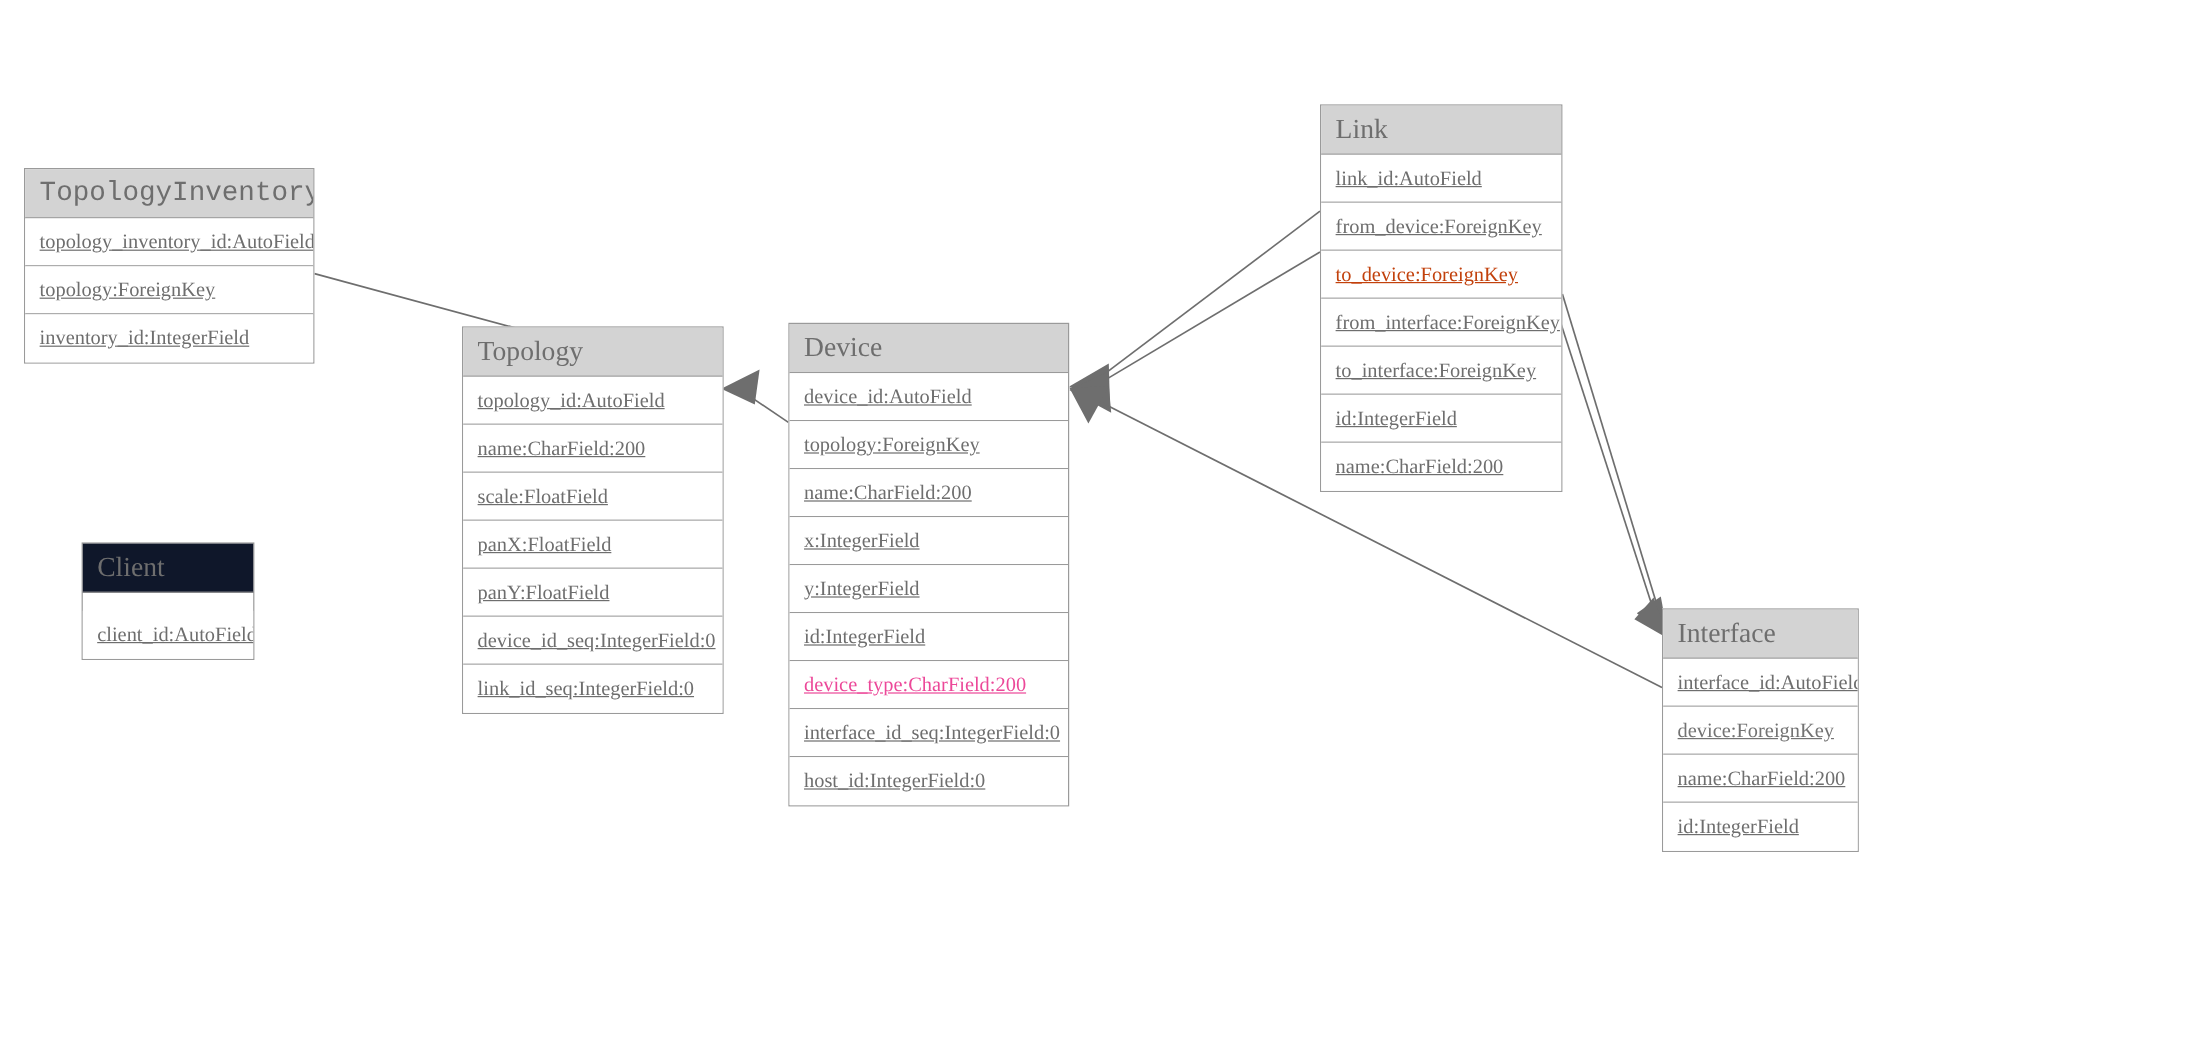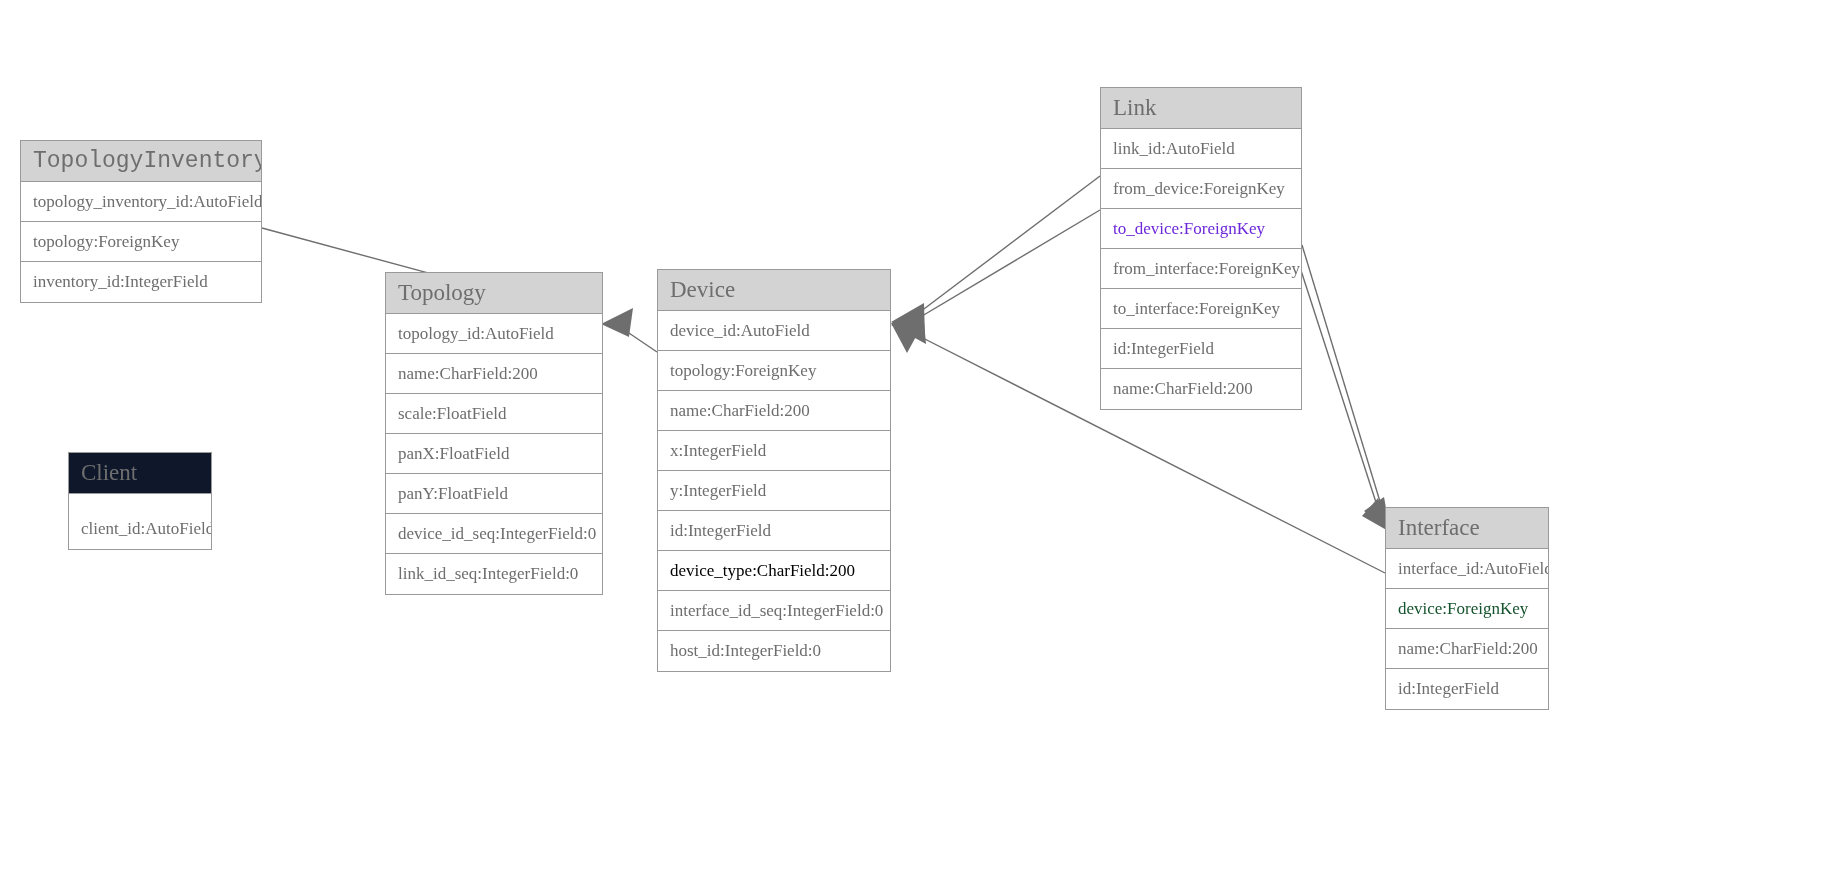--- a/index.html
+++ b/index.html
@@ -49,20 +49,21 @@
     box-sizing: border-box;
     border-bottom: 1px solid #9a9a9a;
     color: #6e6e6e;
     font-size: 17px;
     line-height: 40px;
     height: 40px;
     padding: 0 10px 0 12px;
     white-space: nowrap;
     overflow: hidden;
     background: #ffffff;
+    text-decoration: underline;
   }
   .entity-field.last {
     border-bottom: none;
   }
 </style>
 </head>
 <body>
 
 <div id="canvas">
 
@@ -119,36 +120,36 @@
         <div class="entity-field last" style="border-bottom-color: rgb(154, 154, 154); color: rgb(110, 110, 110);">link_id_seq:IntegerField:0</div>
       </div>
       <div class="entity" style="left: 657px; top: 269px; width: 234px; border-color: rgb(154, 154, 154);">
         <div class="entity-header" style="background: rgb(211, 211, 211); border-bottom-color: rgb(154, 154, 154); color: rgb(110, 110, 110);">Device</div>
         <div class="entity-field" style="border-bottom-color: rgb(154, 154, 154); color: rgb(110, 110, 110);">device_id:AutoField</div>
         <div class="entity-field" style="border-bottom-color: rgb(154, 154, 154); color: rgb(110, 110, 110);">topology:ForeignKey</div>
         <div class="entity-field" style="border-bottom-color: rgb(154, 154, 154); color: rgb(110, 110, 110);">name:CharField:200</div>
         <div class="entity-field" style="border-bottom-color: rgb(154, 154, 154); color: rgb(110, 110, 110);">x:IntegerField</div>
         <div class="entity-field" style="border-bottom-color: rgb(154, 154, 154); color: rgb(110, 110, 110);">y:IntegerField</div>
         <div class="entity-field" style="border-bottom-color: rgb(154, 154, 154); color: rgb(110, 110, 110);">id:IntegerField</div>
-        <div class="entity-field" style="border-bottom-color: rgb(154, 154, 154); color: #000000;">device_type:CharField:200</div>
+        <div class="entity-field" style="border-bottom-color: rgb(154, 154, 154); color: #ec4899;">device_type:CharField:200</div>
         <div class="entity-field" style="border-bottom-color: rgb(154, 154, 154); color: rgb(110, 110, 110);">interface_id_seq:IntegerField:0</div>
         <div class="entity-field last" style="border-bottom-color: rgb(154, 154, 154); color: rgb(110, 110, 110);">host_id:IntegerField:0</div>
       </div>
       <div class="entity" style="left: 1100px; top: 87px; width: 202px; border-color: rgb(154, 154, 154);">
         <div class="entity-header" style="background: rgb(211, 211, 211); border-bottom-color: rgb(154, 154, 154); color: rgb(110, 110, 110);">Link</div>
         <div class="entity-field" style="border-bottom-color: rgb(154, 154, 154); color: rgb(110, 110, 110);">link_id:AutoField</div>
         <div class="entity-field" style="border-bottom-color: rgb(154, 154, 154); color: rgb(110, 110, 110);">from_device:ForeignKey</div>
-        <div class="entity-field" style="border-bottom-color: rgb(154, 154, 154); color: #6d28d9;">to_device:ForeignKey</div>
+        <div class="entity-field" style="border-bottom-color: rgb(154, 154, 154); color: #c2410c;">to_device:ForeignKey</div>
         <div class="entity-field" style="border-bottom-color: rgb(154, 154, 154); color: rgb(110, 110, 110);">from_interface:ForeignKey</div>
         <div class="entity-field" style="border-bottom-color: rgb(154, 154, 154); color: rgb(110, 110, 110);">to_interface:ForeignKey</div>
         <div class="entity-field" style="border-bottom-color: rgb(154, 154, 154); color: rgb(110, 110, 110);">id:IntegerField</div>
         <div class="entity-field last" style="border-bottom-color: rgb(154, 154, 154); color: rgb(110, 110, 110);">name:CharField:200</div>
       </div>
       <div class="entity" style="left: 1385px; top: 507px; width: 164px; border-color: rgb(154, 154, 154);">
         <div class="entity-header" style="background: rgb(211, 211, 211); border-bottom-color: rgb(154, 154, 154); color: rgb(110, 110, 110);">Interface</div>
         <div class="entity-field" style="border-bottom-color: rgb(154, 154, 154); color: rgb(110, 110, 110);">interface_id:AutoField</div>
-        <div class="entity-field" style="border-bottom-color: rgb(154, 154, 154); color: #14532d;">device:ForeignKey</div>
+        <div class="entity-field" style="border-bottom-color: rgb(154, 154, 154); color: #737373;">device:ForeignKey</div>
         <div class="entity-field" style="border-bottom-color: rgb(154, 154, 154); color: rgb(110, 110, 110);">name:CharField:200</div>
         <div class="entity-field last" style="border-bottom-color: rgb(154, 154, 154); color: rgb(110, 110, 110);">id:IntegerField</div>
       </div>
     </div>
 
 </div>
 
 </body></html>

